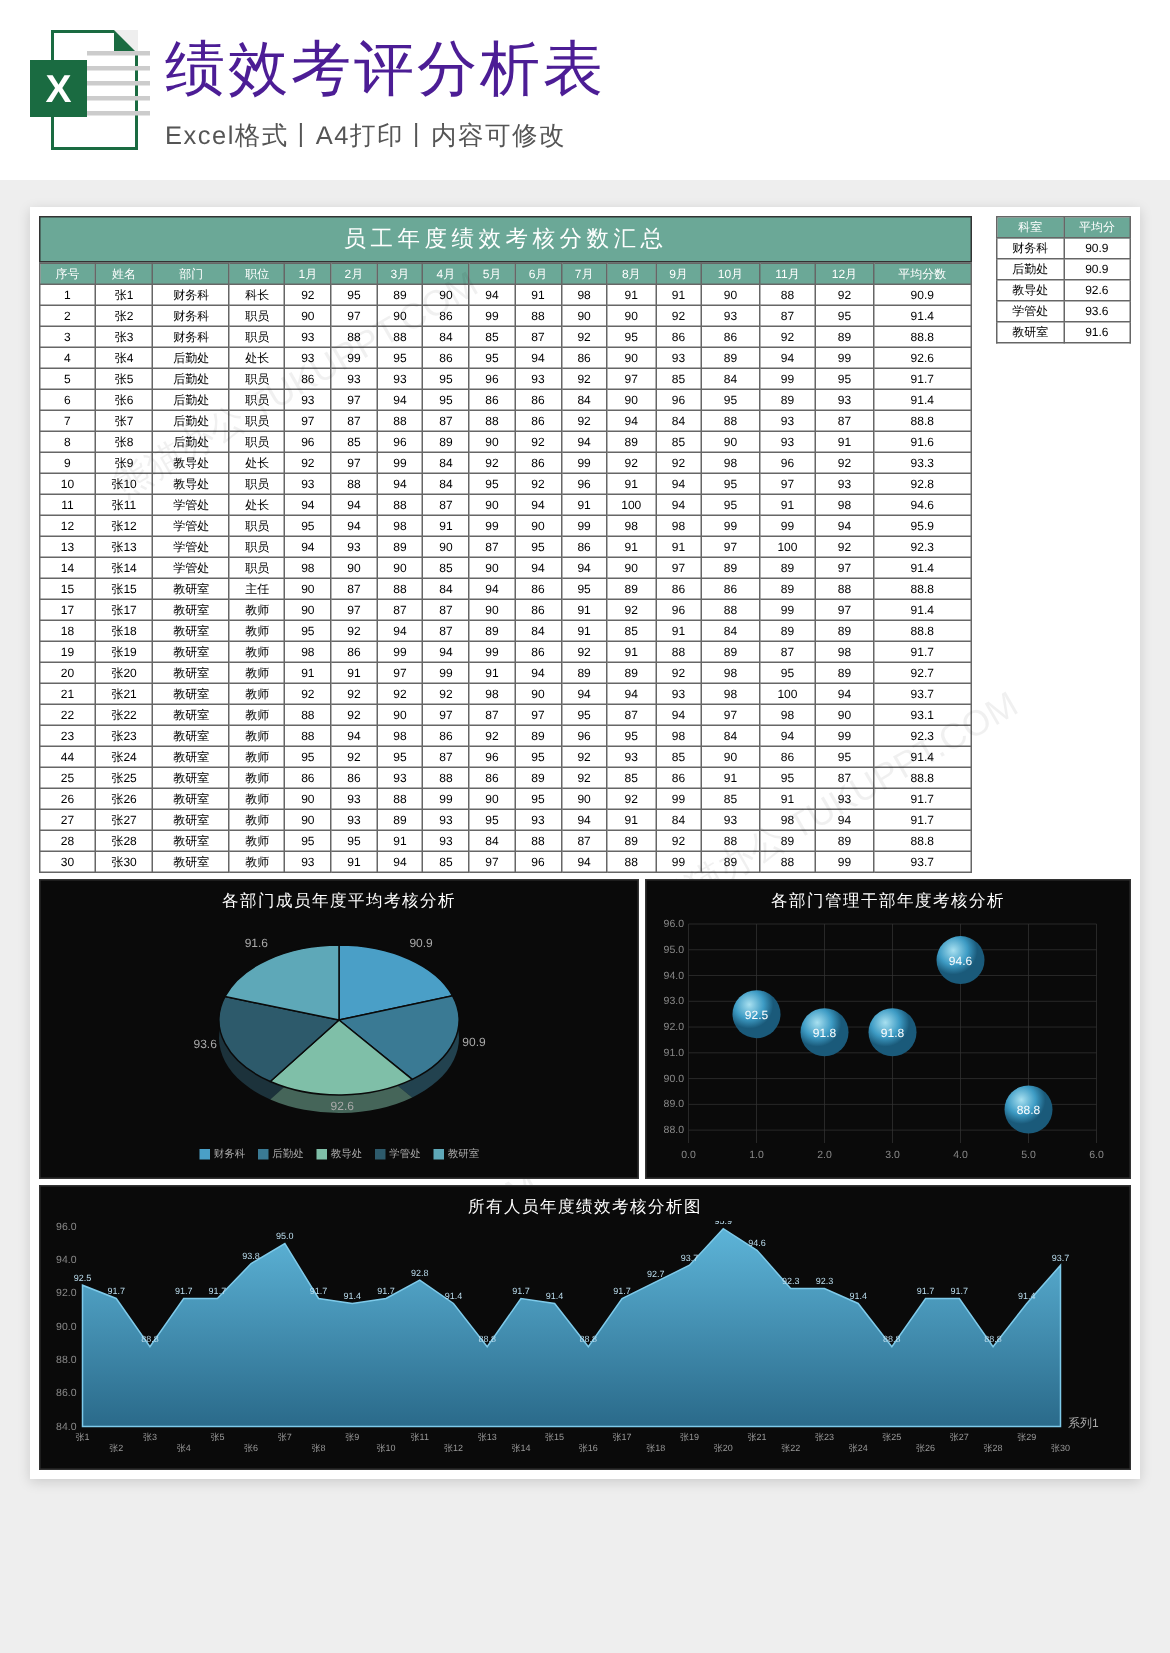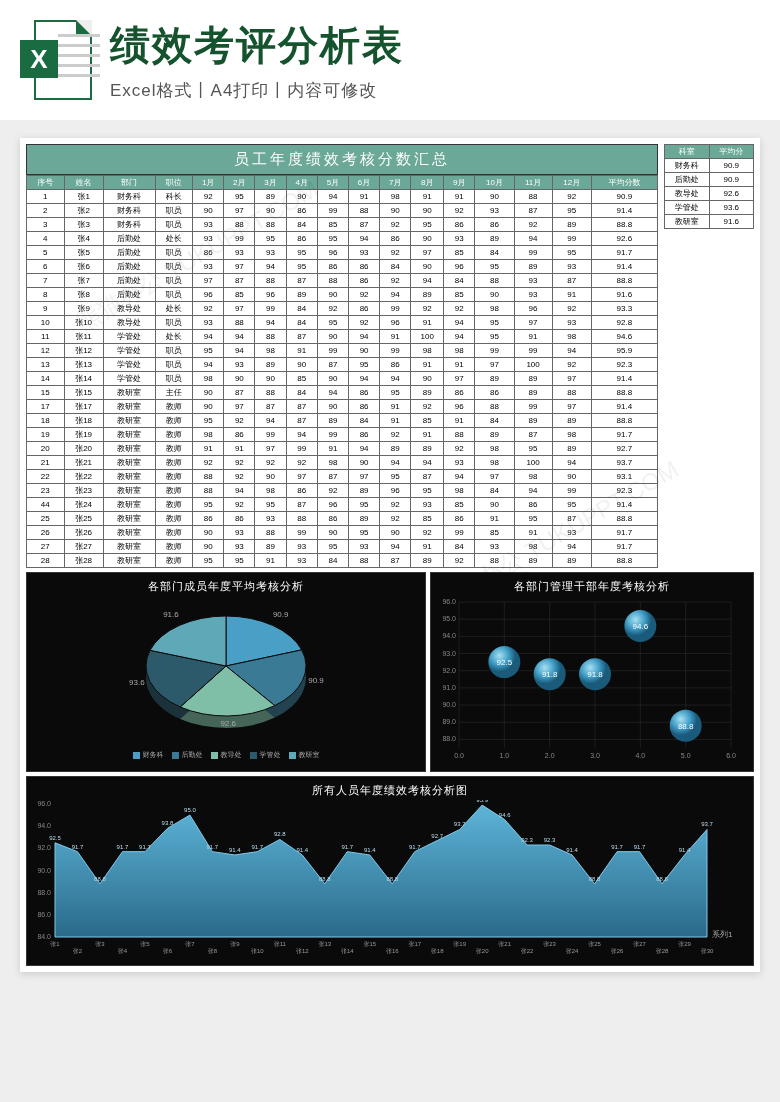--- a/index.html
+++ b/index.html
@@ -51,23 +51,23 @@
     font-family: Arial;
   }
   .excel-lines {
     position: absolute;
     left: 22px; top: 12px;
     width: 42px;
   }
   .excel-lines div { height: 3px; background: #ccc; margin-bottom: 7px; }
   .banner-text { flex: 1; }
   .banner-title {
-    color: #14532d;
+    color: #4c1d95;
     font-size: 40px;
-    font-weight: bold;
+    font-weight: normal;
     letter-spacing: 2px;
   }
   .banner-sub {
     color: #555;
     font-size: 17px;
     margin-top: 6px;
     letter-spacing: 1px;
   }
   .sheet {
     margin: 18px auto 0;
@@ -85,21 +85,21 @@
   }
   .table-title {
     background: #6ba897;
     color: #fff;
     text-align: center;
     font-size: 15px;
     letter-spacing: 3px;
     padding: 5px 0;
     border: 1px solid #333;
   }
-  .main-row { display: flex; gap: 6px; }
+  .main-row { display: flex; gap: 16px; }
   .main-table { flex: 1; }
   table {
     border-collapse: collapse;
     width: 100%;
     font-size: 8px;
   }
   th, td {
     border: 1px solid #666;
     padding: 1px 2px;
     text-align: center;
@@ -700,20 +700,39 @@
               <td>93</td>
               <td>84</td>
               <td>88</td>
               <td>87</td>
               <td>89</td>
               <td>92</td>
               <td>88</td>
               <td>89</td>
               <td>89</td>
               <td>88.8</td>
+            </tr>
+            <tr>
+              <td>30</td>
+              <td>张30</td>
+              <td>教研室</td>
+              <td>教师</td>
+              <td>93</td>
+              <td>91</td>
+              <td>94</td>
+              <td>85</td>
+              <td>97</td>
+              <td>96</td>
+              <td>94</td>
+              <td>88</td>
+              <td>99</td>
+              <td>89</td>
+              <td>88</td>
+              <td>99</td>
+              <td>93.7</td>
             </tr>
           </tbody>
       </table>
     </div>
     <div class="side-table">
       <table>
         <thead>
             <tr id="shead">
               <th>科室</th>
               <th>平均分</th>

